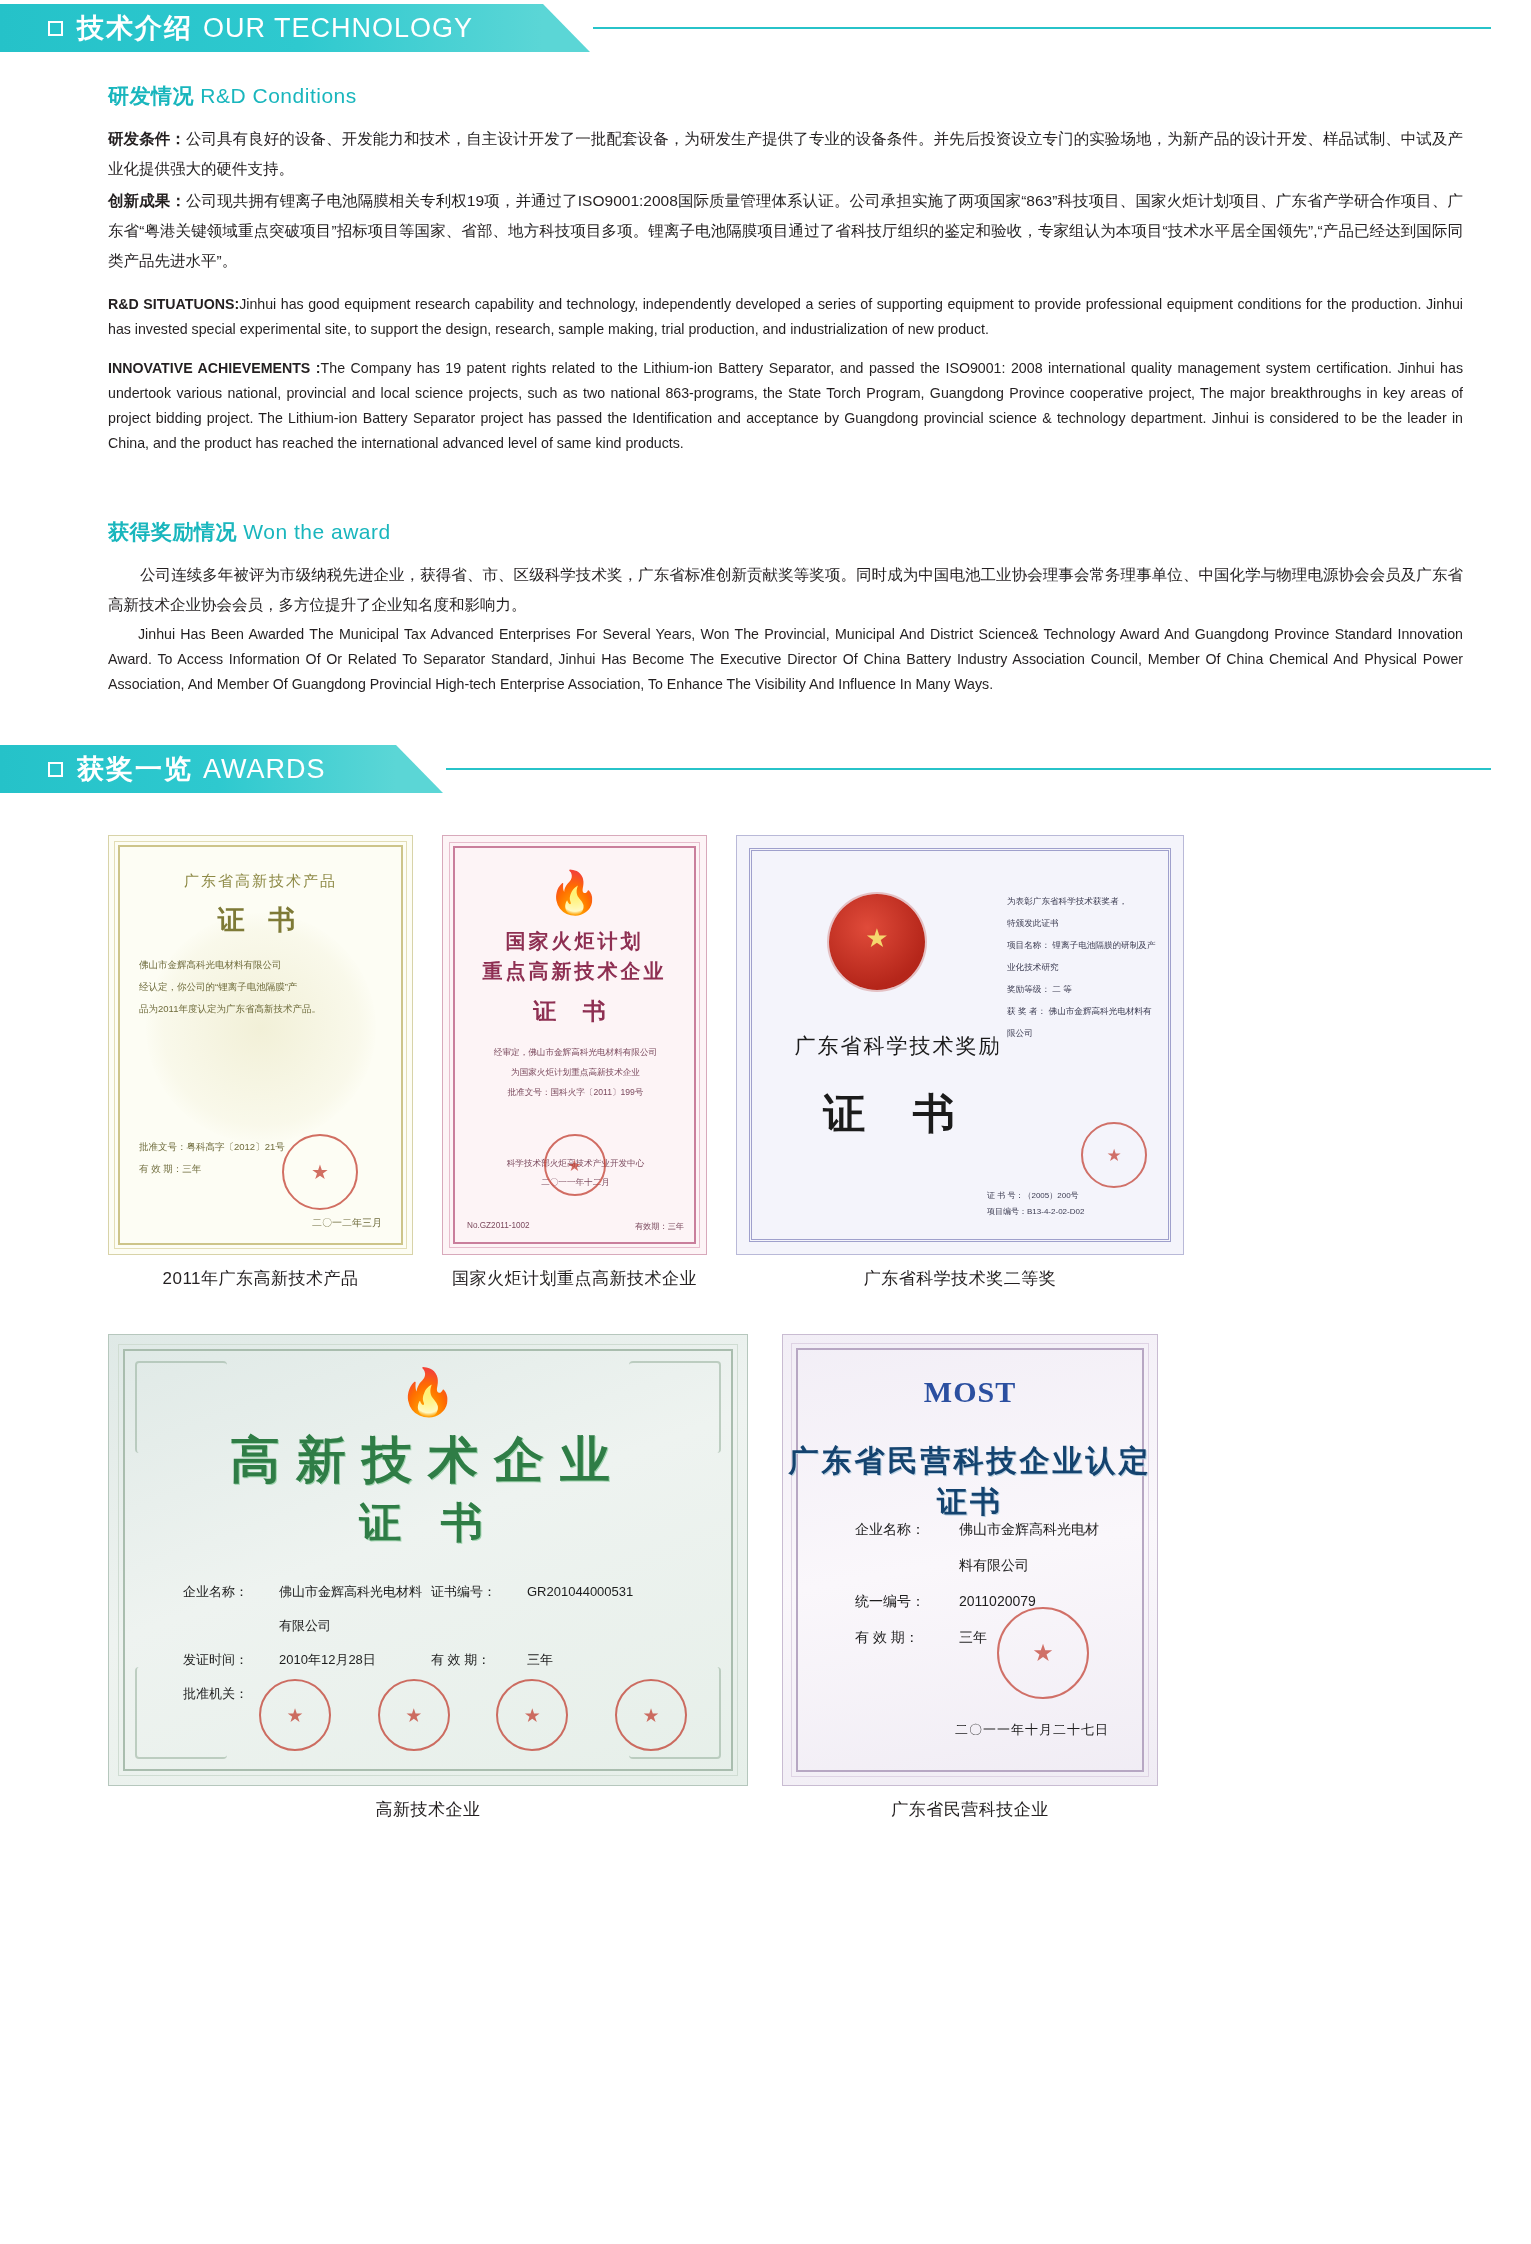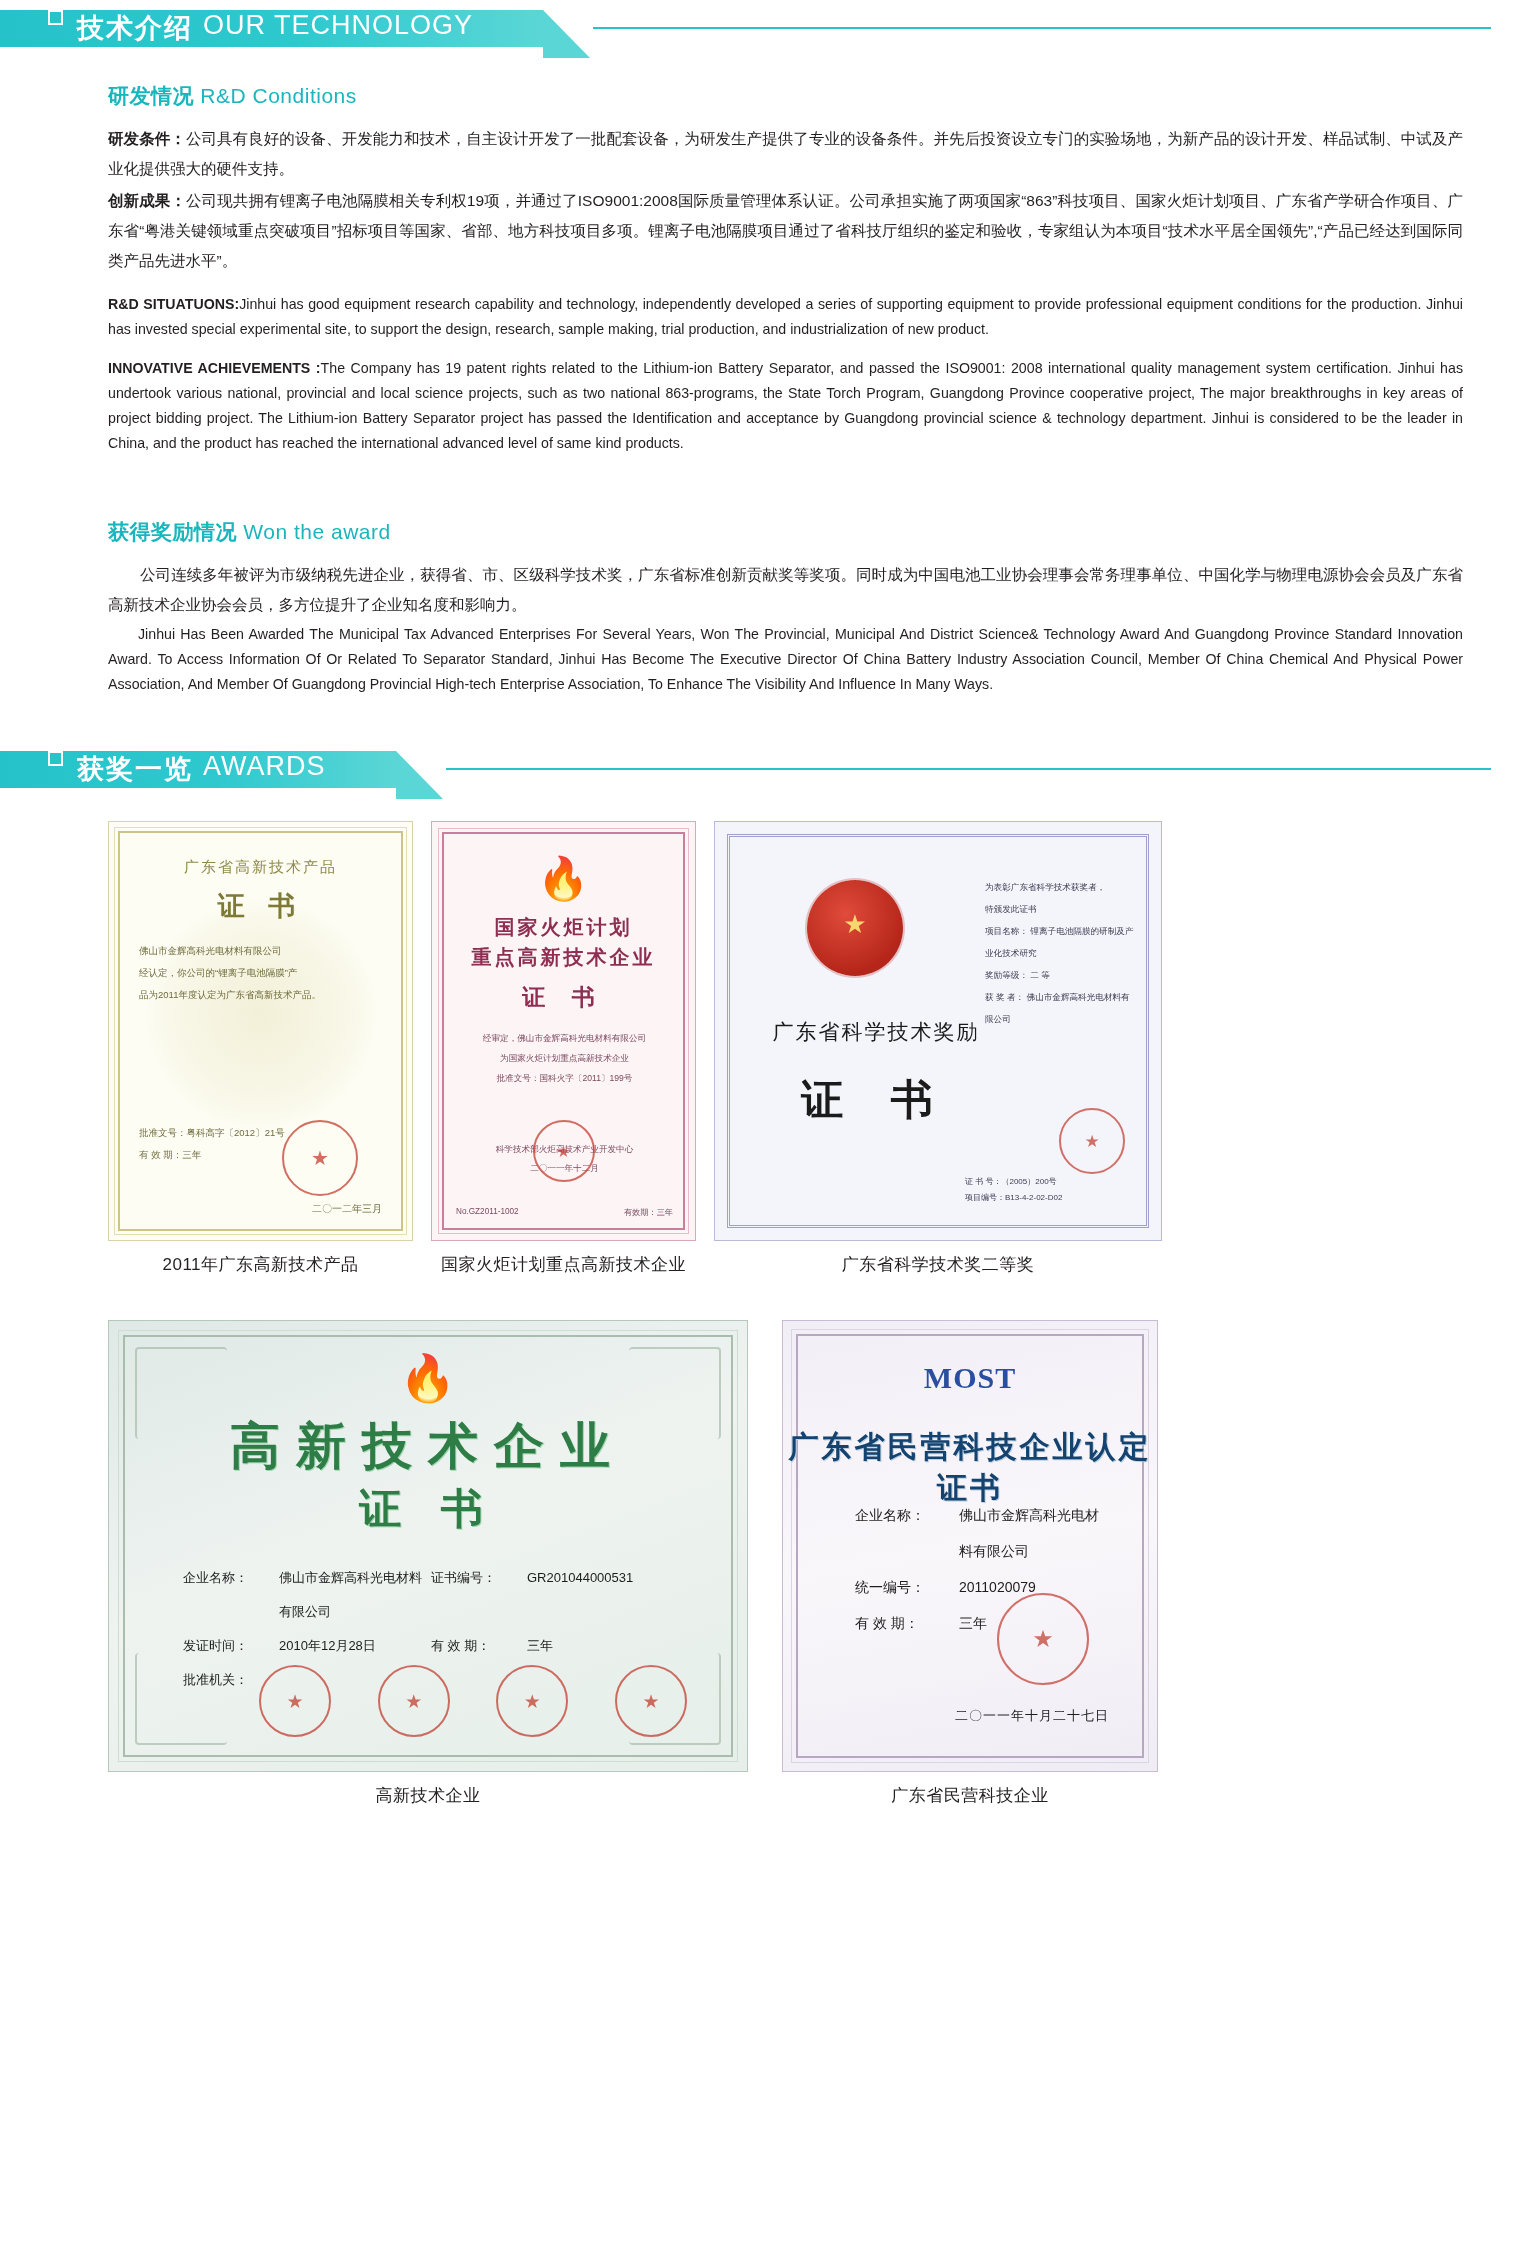--- a/index.html
+++ b/index.html
@@ -16,24 +16,24 @@
   
   .section-header {
     position: relative;
     height: 56px;
     margin: 0 0 0 0;
     display: flex;
     align-items: center;
   }
   .banner {
     position: relative;
-    height: 37px;
+    height: 48px;
     background: linear-gradient(to right, #25c2c9 0%, #2ec9cf 55%, #5bd6d6 100%);
     display: flex;
-    align-items: flex-start;
+    align-items: center;
     padding: 0 70px 0 48px;
     color: #ffffff;
     white-space: nowrap;
   }
   .banner:after {
     content: "";
     position: absolute;
     right: -47px;
     top: 0;
     width: 0; height: 0;
@@ -99,22 +99,22 @@
   p.en.indent { text-indent: 30px; }
 
   .gap-lg { height: 22px; }
   .gap-md { height: 14px; }
 
   
   .awards-wrap { padding: 0 68px 0 108px; }
 
   .award-row {
     display: flex;
-    gap: 18px;
-    margin-top: 24px;
+    gap: 29px;
+    margin-top: 38px;
   }
   .award-row.row2 { gap: 34px; margin-top: 44px; }
 
   .award {
     display: flex;
     flex-direction: column;
     align-items: center;
   }
   .award-caption {
     margin-top: 12px;

